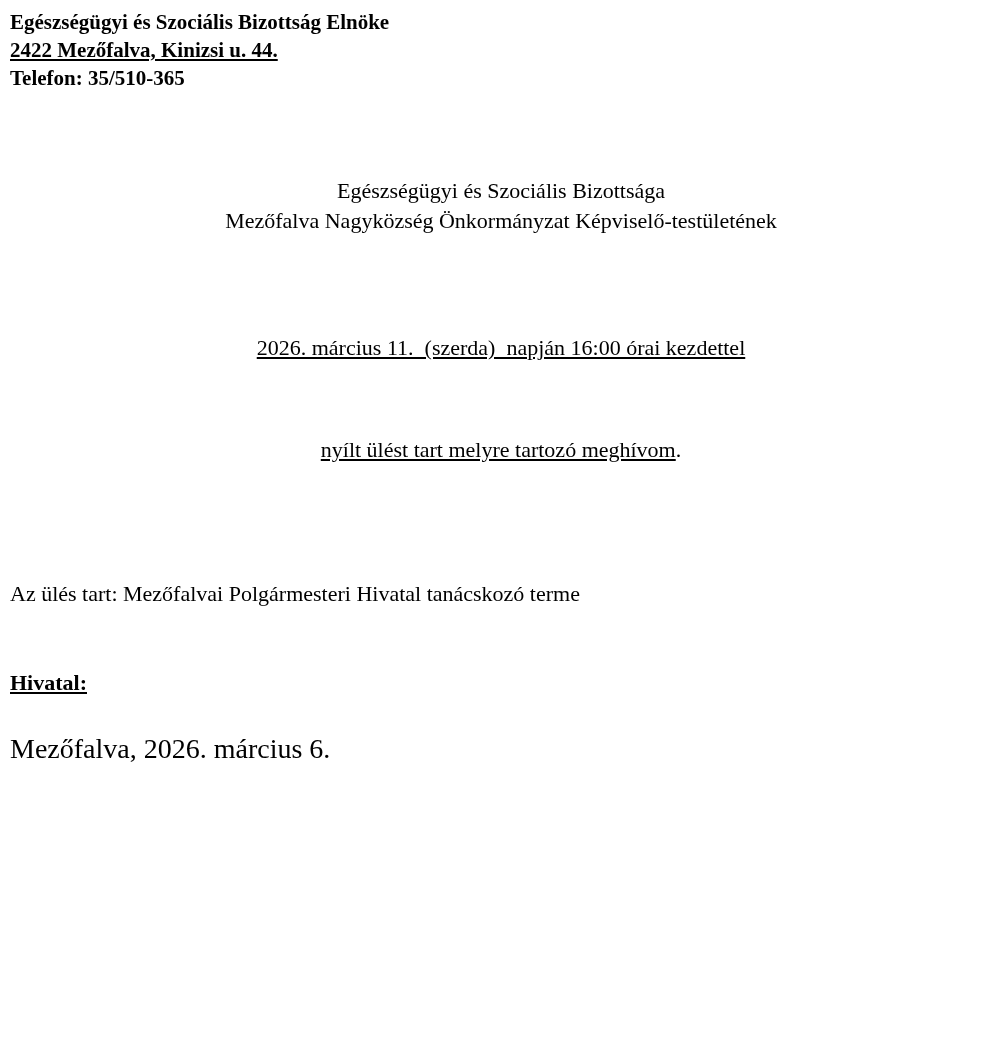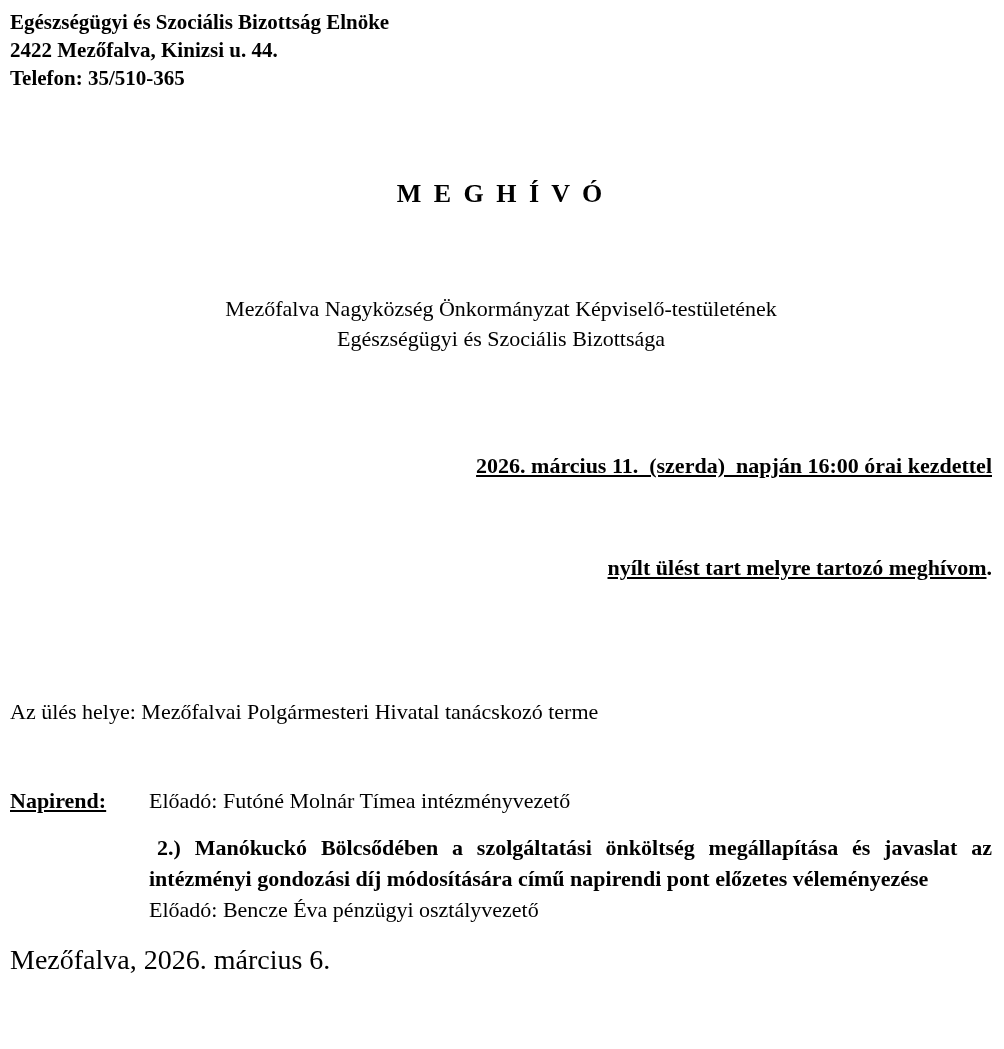--- a/index.html
+++ b/index.html
@@ -16,21 +16,21 @@
     height: 1011px;
     padding: 8px 12px 0 10px;
   }
 
   
   .letterhead {
     font-weight: bold;
     font-size: 21px;
     line-height: 28px;
   }
-  .letterhead .underlined { }
+  .letterhead .underlined { text-decoration: underline; }
 
   
   .doc-title {
     margin-top: 86px;
     text-align: center;
     font-weight: bold;
     font-size: 26px;
     line-height: 32px;
     letter-spacing: 3px;
   }
@@ -39,22 +39,22 @@
   .org-block {
     margin-top: 84px;
     text-align: center;
     font-size: 22px;
     line-height: 30px;
   }
 
   
   .meeting-notice {
     margin-top: 27px;
-    text-align: right;
-    font-weight: bold;
+    text-align: center;
+    font-weight: normal;
     font-size: 22px;
     line-height: 34px;
     white-space: pre-wrap;
   }
   .meeting-notice .underlined { text-decoration: underline; }
 
   
   .location-line {
     margin-top: 45px;
     font-size: 22px;
@@ -100,47 +100,41 @@
 <body>
 
 <div class="page">
 
   <div class="letterhead">
     <div>Egészségügyi és Szociális Bizottság Elnöke</div>
     <div class="underlined">2422 Mezőfalva, Kinizsi u. 44.</div>
     <div>Telefon: 35/510-365</div>
   </div>
 
-  <div class="doc-title">M E G H Í V Ó</div>
 
   <div class="org-block">
+    <div>Egészségügyi és Szociális Bizottsága</div>
     <div>Mezőfalva Nagyközség Önkormányzat Képviselő-testületének</div>
-    <div>Egészségügyi és Szociális Bizottsága</div>
   </div>
 
   <div class="meeting-notice">
     <div><span class="underlined">2026. március 11.  (szerda)  napján 16:00 órai kezdettel</span></div>
     <div><span class="underlined">nyílt ülést tart melyre tartozó meghívom</span><span>.</span></div>
   </div>
 
-  <div class="location-line">Az ülés helye: Mezőfalvai Polgármesteri Hivatal tanácskozó terme</div>
+  <div class="location-line">Az ülés tart: Mezőfalvai Polgármesteri Hivatal tanácskozó terme</div>
 
   <div class="agenda">
     <div class="agenda-row">
       <div class="agenda-label-col">
-        <span class="agenda-label">Napirend:</span>
+        <span class="agenda-label">Hivatal:</span>
       </div>
       <div class="agenda-item">
-        <div class="agenda-item-presenter">Előadó: Futóné Molnár Tímea intézményvezető</div>
       </div>
     </div>
     <div class="agenda-row">
       <div class="agenda-label-col"></div>
-      <div class="agenda-item">
-        <div class="agenda-item-title">2.) Manókuckó Bölcsődében a szolgáltatási önköltség megállapítása és javaslat az intézményi gondozási díj módosítására című napirendi pont előzetes véleményezése</div>
-        <div class="agenda-item-presenter">Előadó: Bencze Éva pénzügyi osztályvezető</div>
-      </div>
     </div>
   </div>
 
   <div class="dateline">Mezőfalva, 2026. március 6.</div>
 
 </div>
 
 </body></html>

